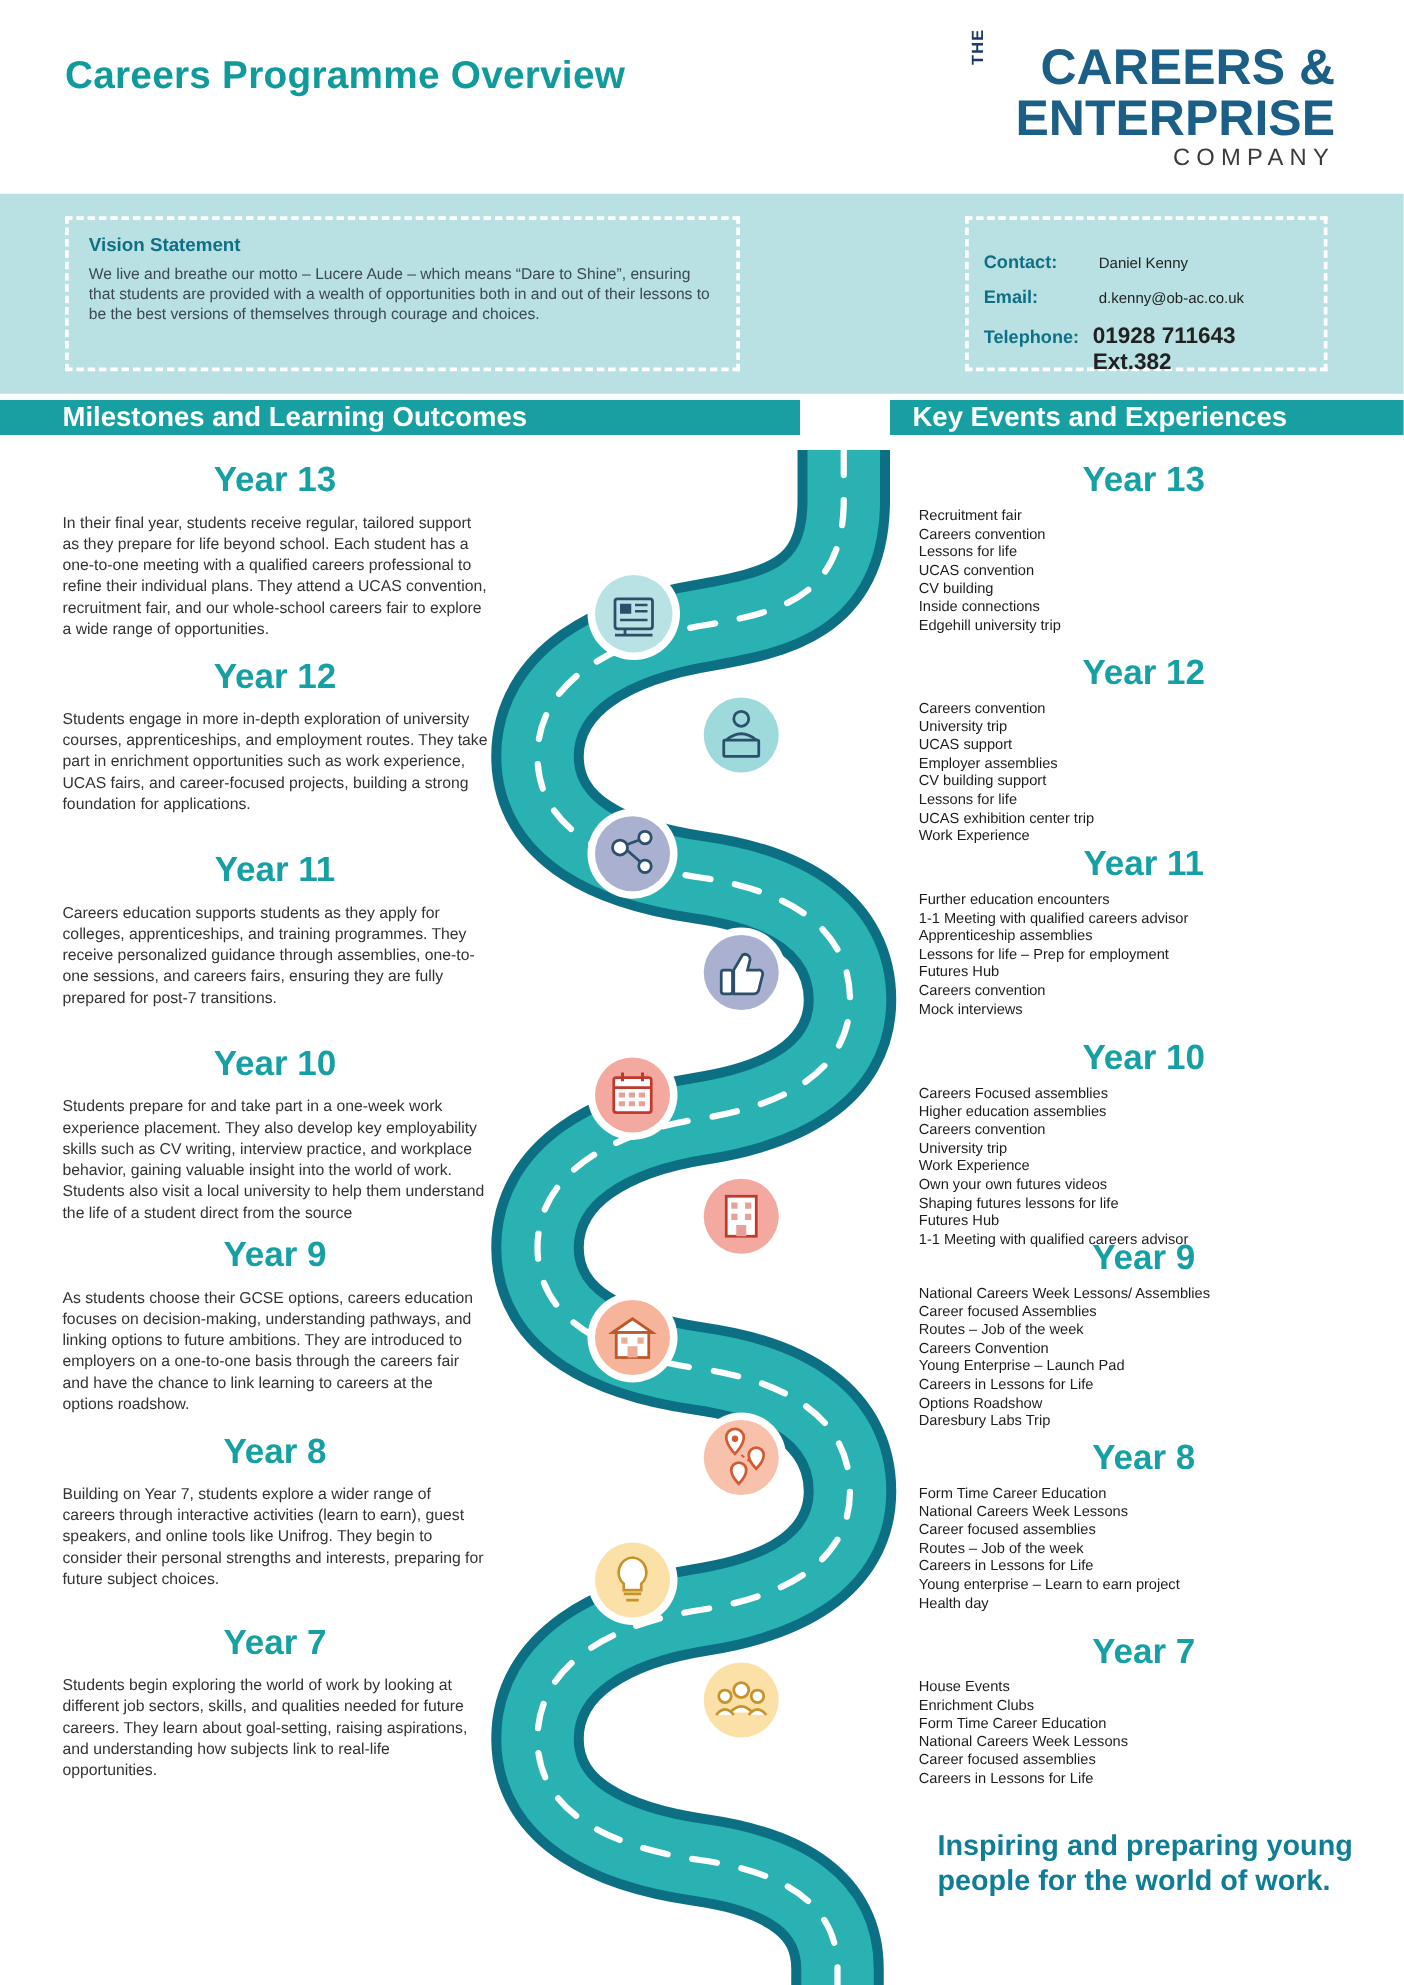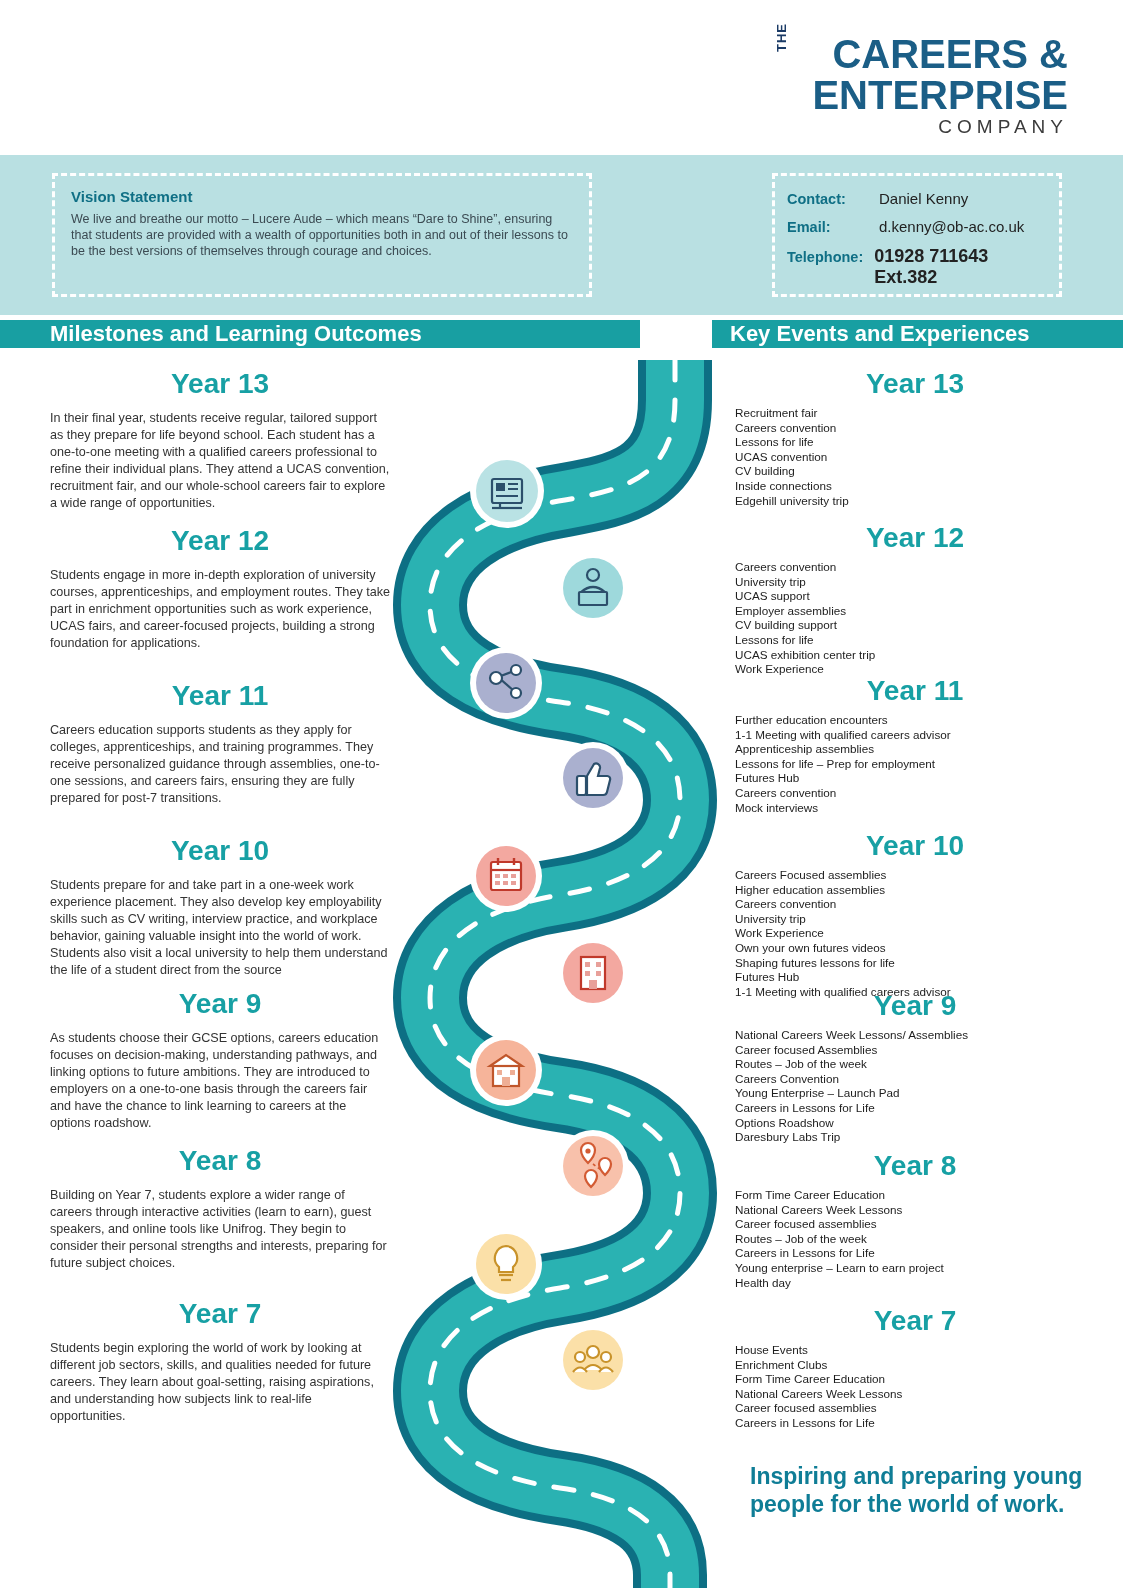--- a/index.html
+++ b/index.html
@@ -24,23 +24,23 @@
 
   
   .band { position:absolute; left:0; top:155px; width:1123px; height:160px; background:#b9e0e2; }
   .vision-box { position:absolute; left:52px; top:173px; width:540px; height:124px;
      border:3px dashed #ffffff; padding:12px 16px; }
   .vision-title { color:#0f6f85; font-size:15px; font-weight:bold; margin-bottom:6px; }
   .vision-text { color:#3b4a52; font-size:12.5px; line-height:16px; }
 
   .contact-box { position:absolute; left:772px; top:173px; width:290px; height:124px;
      border:3px dashed #ffffff; padding:14px 12px; }
-  .c-row { display:flex; align-items:baseline; margin-bottom:11px; }
+  .c-row { display:flex; align-items:baseline; margin-bottom:11px;margin-top:12px; }
   .c-label { color:#0f6f85; font-size:14.5px; font-weight:bold; width:92px; }
-  .c-val { color:#222; font-size:15px; }
+  .c-val { color:#222; font-size:12px; }
   .c-val.bold { font-weight:bold; font-size:18px; }
 
   
   .bar { position:absolute; top:320px; height:28px; background:#189fa2; color:#fff;
      font-size:22px; font-weight:bold; display:flex; align-items:center; }
   .bar-left { left:0; width:640px; padding-left:50px; }
   .bar-right { left:712px; width:411px; padding-left:18px; }
 
   
   .road { position:absolute; left:370px; top:360px; width:370px; height:1228px; }
@@ -60,20 +60,21 @@
 
   
   .slogan { position:absolute; left:718px; top:1462px; width:380px;
      color:#0f7d96; font-size:23px; font-weight:bold; line-height:28px;margin-left:32px; }
 </style>
 </head>
 <body>
 
 <div class="header">
   <div class="title-block">
+    <div class="title-line">Careers Programme Overview</div>
   </div>
   <div class="logo">
     <div style="position:relative; display:inline-block;">
       <span class="logo-the">THE</span>
       <div class="logo-l1">CAREERS &amp;</div>
       <div class="logo-l2">ENTERPRISE</div>
       <div class="logo-l3">COMPANY</div>
     </div>
   </div>
 </div>

